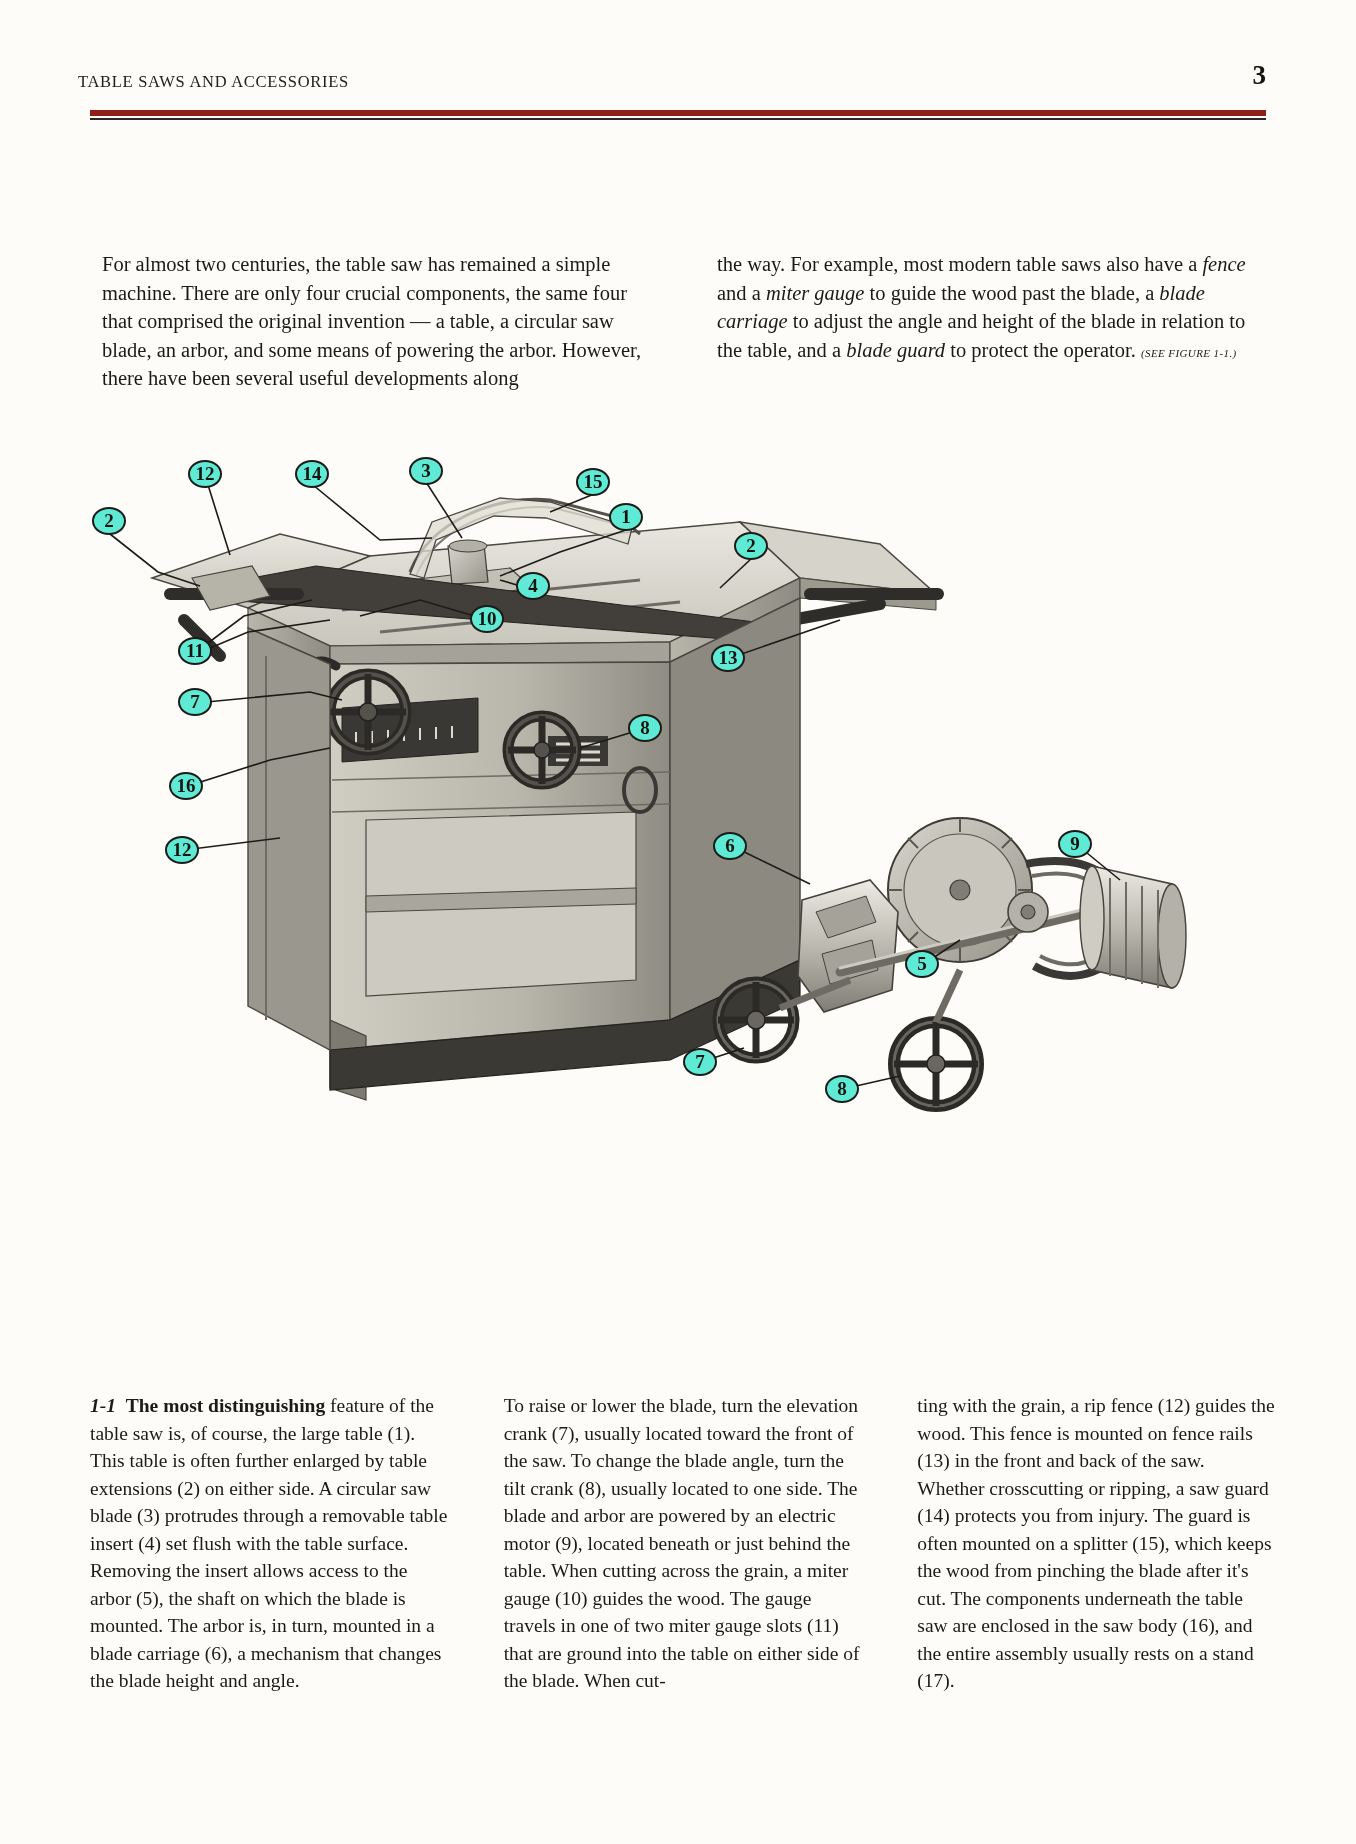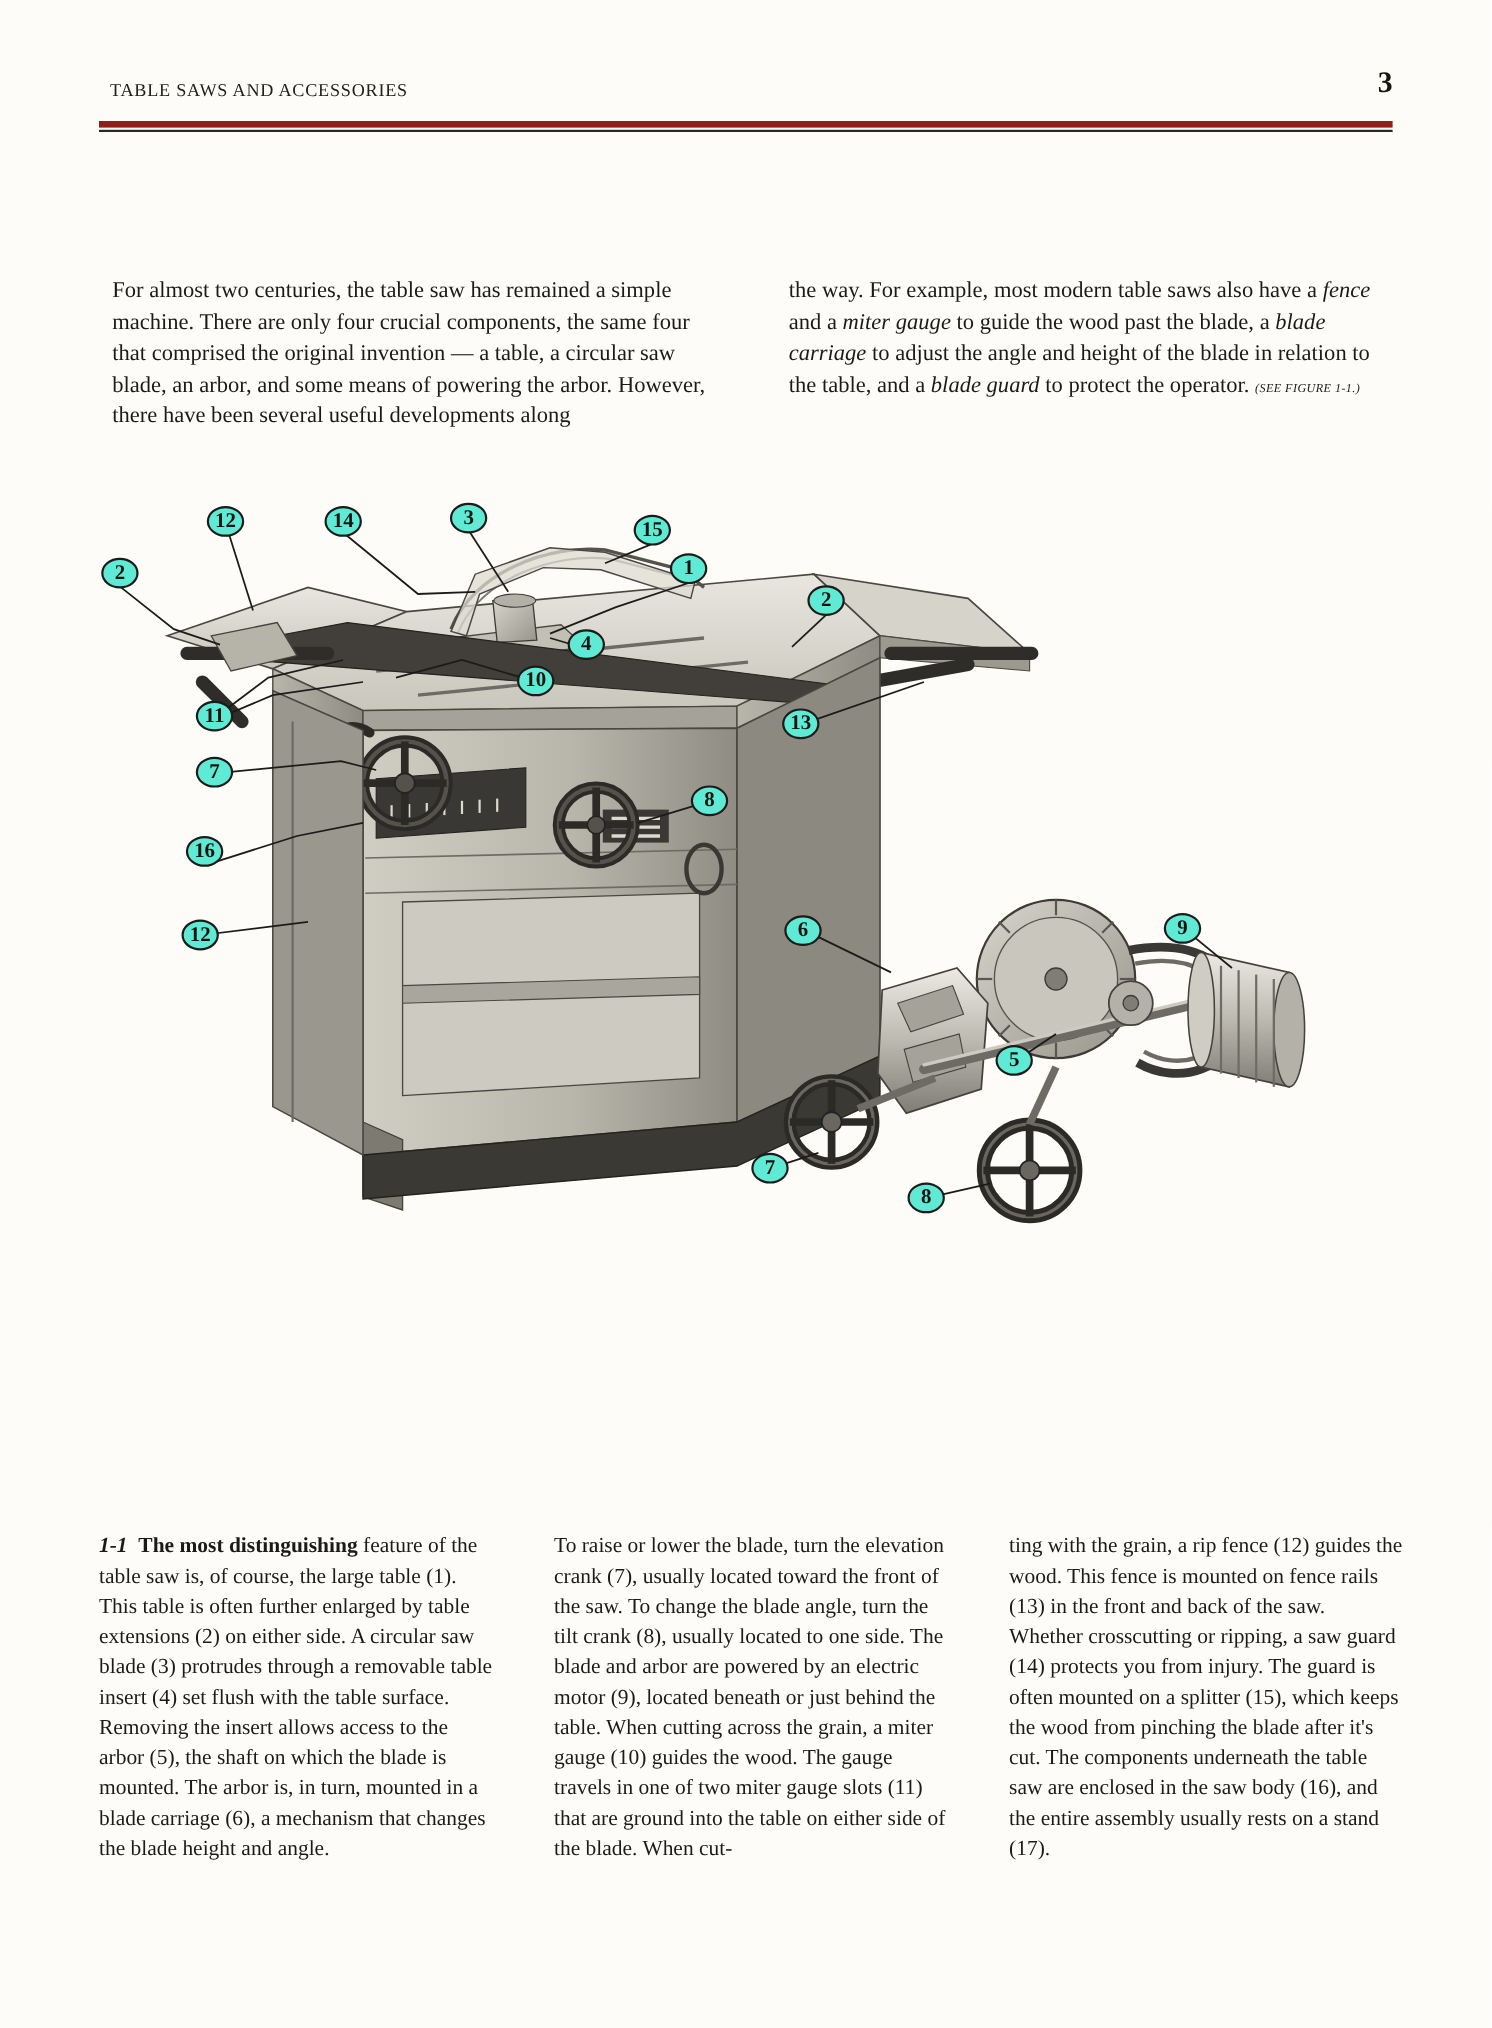--- a/index.html
+++ b/index.html
@@ -17,21 +17,21 @@
   }
   .page {
     position: absolute;
     inset: 0;
     background: #fdfcf8;
   }
 
   
   .header {
     position: absolute;
-    left: 100px;
+    left: 78px;
     right: 90px;
     top: 72px;
     height: 30px;
   }
   .header .running-title {
     position: absolute;
     left: 0;
     top: 0;
     font-family: "Liberation Serif", serif;
     font-size: 16.5px;
@@ -358,21 +358,21 @@
     <div class="callout" style="left:496px;top:8px;">15</div>
     <div class="callout" style="left:12px;top:47px;">2</div>
     <div class="callout" style="left:529px;top:43px;">1</div>
     <div class="callout" style="left:654px;top:72px;">2</div>
     <div class="callout" style="left:436px;top:112px;">4</div>
     <div class="callout" style="left:390px;top:145px;">10</div>
     <div class="callout" style="left:98px;top:177px;">11</div>
     <div class="callout" style="left:631px;top:184px;">13</div>
     <div class="callout" style="left:98px;top:228px;">7</div>
     <div class="callout" style="left:548px;top:254px;">8</div>
-    <div class="callout" style="left:89px;top:300px;">16</div>
+    <div class="callout" style="left:89px;top:312px;">16</div>
     <div class="callout" style="left:85px;top:376px;">12</div>
     <div class="callout" style="left:633px;top:372px;">6</div>
     <div class="callout" style="left:978px;top:370px;">9</div>
     <div class="callout" style="left:825px;top:490px;">5</div>
     <div class="callout" style="left:603px;top:588px;">7</div>
     <div class="callout" style="left:745px;top:615px;">8</div>
   </div>
 
   <div class="caption">
     <div class="ccol">

